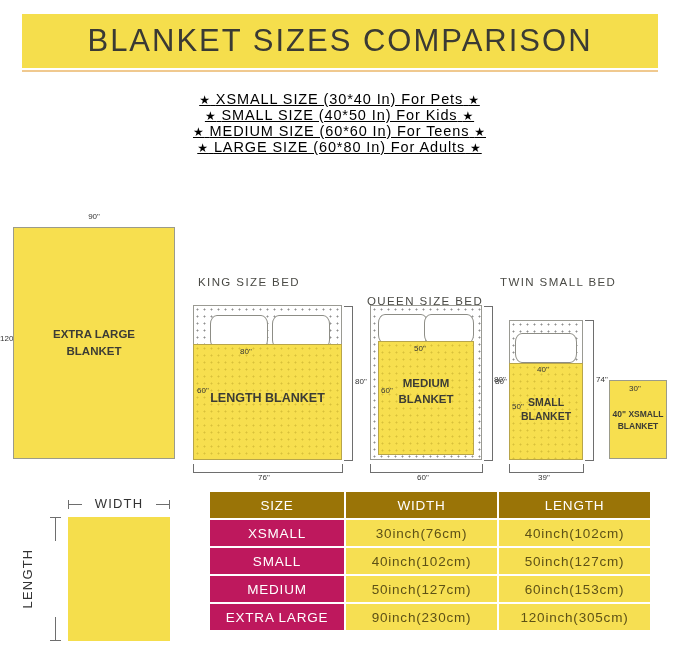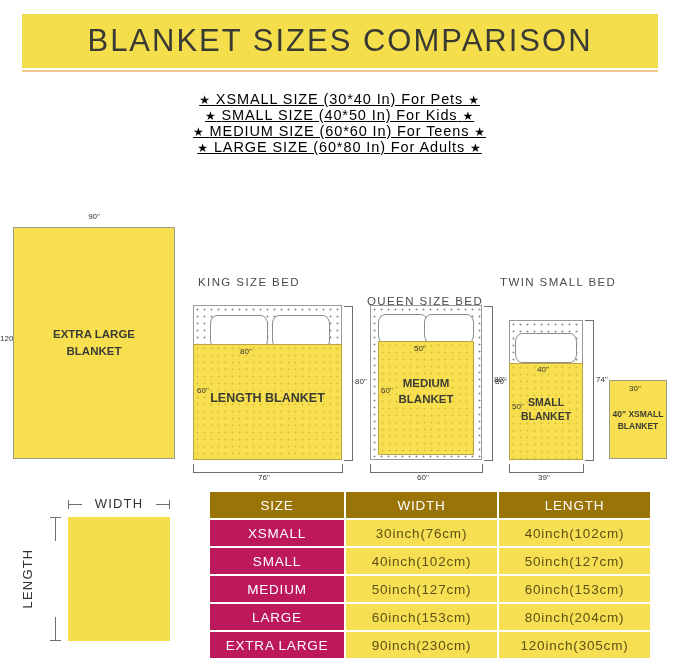--- a/index.html
+++ b/index.html
@@ -387,23 +387,18 @@
       <td class="cell-size">SMALL</td>
       <td class="cell-val">40inch(102cm)</td>
       <td class="cell-val">50inch(127cm)</td>
     </tr>
     <tr>
       <td class="cell-size">MEDIUM</td>
       <td class="cell-val">50inch(127cm)</td>
       <td class="cell-val">60inch(153cm)</td>
     </tr>
     <tr>
-      <td class="cell-size">LARGE</td>
-      <td class="cell-val">60inch(153cm)</td>
-      <td class="cell-val">80inch(204cm)</td>
-    </tr>
-    <tr>
       <td class="cell-size">EXTRA LARGE</td>
       <td class="cell-val">90inch(230cm)</td>
       <td class="cell-val">120inch(305cm)</td>
     </tr>
   </tbody>
 </table>
 
 </body></html>

